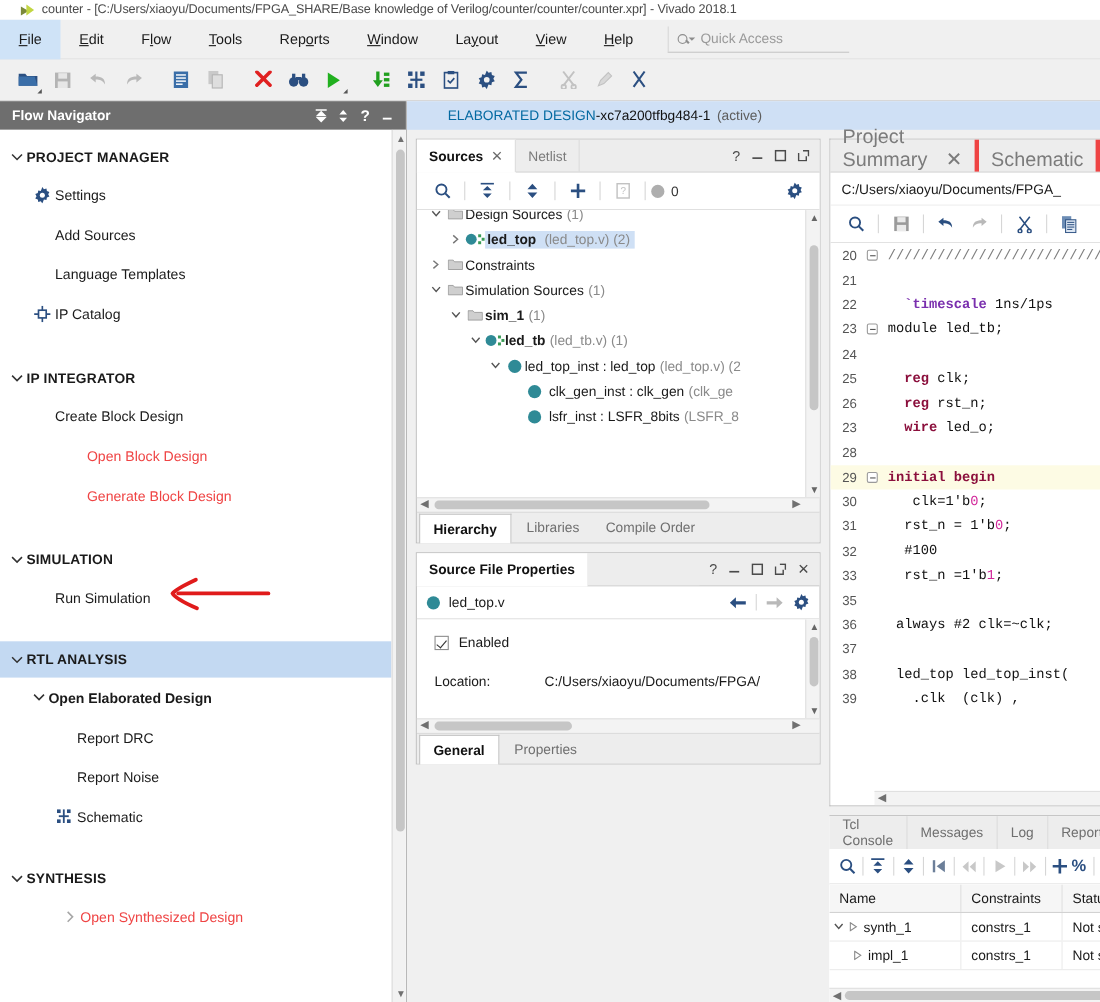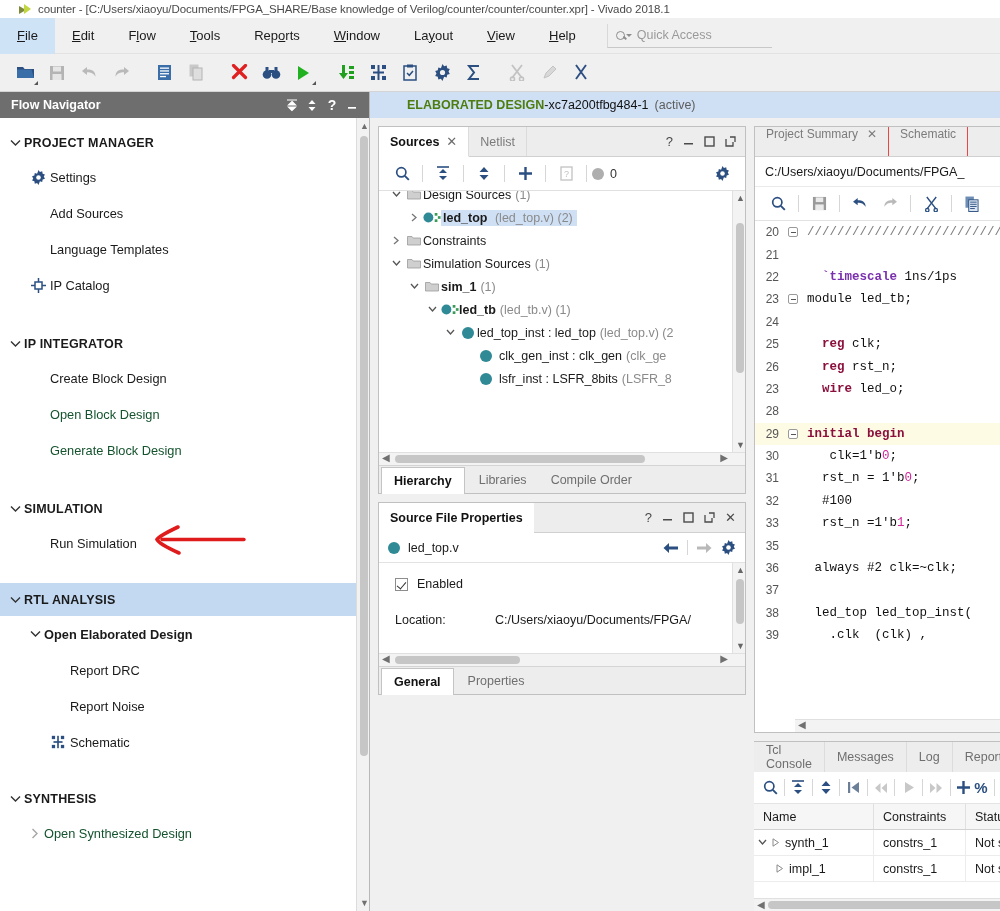--- a/index.html
+++ b/index.html
@@ -88,36 +88,36 @@
     height: 33px; display: flex; align-items: center; font-size: 12.5px; font-weight: bold;
     color: #1a1a1a; padding-left: 6px; letter-spacing: 0.2px;
   }
   .fn-group.sel { background: #c3d9f2; }
   .fn-row {
     height: 36px; display: flex; align-items: center; font-size: 12.8px; color: #1a1a1a;
     padding-left: 6px;
   }
   .fn-row.sub { padding-left: 26px; }
   .fn-row.sub2 { padding-left: 46px; }
-  .fn-row.dim { color: #14532d; }
+  .fn-row.dim { color: #ef4444; margin-left: 29px; }
   .fn-row.bold { font-weight: bold; }
   .chev { width: 18px; display: inline-flex; align-items: center; justify-content: center; flex: none; }
   .fn-ico { width: 24px; display: inline-flex; align-items: center; justify-content: center; flex: none; }
   .fn-lbl { white-space: nowrap; }
 
   
   .annot-arrow { position: absolute; left: 148px; top: 524px; pointer-events: none; z-index: 50; }
 
   
   .right { flex: 1; display: flex; flex-direction: column; min-width: 0; background: #f0f0f0; }
   .design-header {
     height: 26px; background: #cfe0f5; display: flex; align-items: center; padding-left: 12px;
     font-size: 12.5px; flex: none; gap: 0px;
   }
-  .dh-strong { font-weight: bold; color: #4d7c0f; padding-left: 25px; }
+  .dh-strong { font-weight: normal; color: #0369a1; padding-left: 25px; }
   .dh-dash { color: #111; }
   .dh-part { color: #111; }
   .dh-active { color: #5d5d5d; margin-left: 6px; }
 
   .mid { flex: 1; display: flex; min-height: 0; padding: 8px 0 0 8px; gap: 8px; }
   .col-left { width: 368px; flex: none; display: flex; flex-direction: column; gap: 8px; min-height: 0; }
   .col-right { flex: 1; display: flex; flex-direction: column; min-width: 0; }
 
   .panel { background: #ffffff; border: 1px solid #c0c0c0; display: flex; flex-direction: column; min-height: 0; }
   .panel-tabs {
@@ -178,21 +178,21 @@
   .chkbox::after {
     content: ""; position: absolute; left: 3px; top: 1px; width: 4px; height: 8px;
     border-right: 1.8px solid #333; border-bottom: 1.8px solid #333; transform: rotate(40deg);
   }
   .loc-row { display: flex; font-size: 12.5px; }
   .loc-k { width: 100px; color: #1a1a1a; }
   .loc-v { color: #1a1a1a; white-space: nowrap; }
 
   
   .editor-tabs { height: 30px; background: #ededed; display: flex; align-items: stretch; flex: none; border-bottom: 1px solid #d0d0d0;}
-  .etab { display: flex; align-items: flex-start; gap: 9px; padding: 0 11px; font-size: 12px; color: #7b7b7b; border-right: 1px solid #ef4444;}
+  .etab { display: flex; align-items: flex-end; gap: 9px; padding: 0 11px; font-size: 18px; color: #7b7b7b; border-right: 4px solid #ef4444;}
   .path-bar { height: 30px; background: #fff; display: flex; align-items: center; padding-left: 10px; font-size: 12.5px; border-bottom: 1px solid #eaeaea; flex: none; white-space: nowrap;}
   .edit-toolbar { height: 34px; background: #fff; display: flex; align-items: center; padding-left: 8px; border-bottom: 1px solid #e2e2e2; flex: none;}
   .code-area { flex: 1; background: #fff; overflow: hidden; position: relative; display: flex; }
   .code-wrap { flex: 1; overflow: hidden; position: relative;}
   .cline { height: 22.4px; display: flex; align-items: center; font-family: "Liberation Mono", monospace; font-size: 12.5px; white-space: pre;}
   .cline.hl { background: #fdfbe4; }
   .gut { width: 30px; text-align: right; padding-right: 6px; color: #555; font-family: "Liberation Sans", sans-serif; font-size: 12px; flex: none;}
   .fold { width: 16px; display: flex; align-items: center; justify-content: center; flex: none; position: relative;}
   .fold .box { width: 10px; height: 10px; border: 1px solid #9a9a9a; border-radius: 2px; position: relative; background: #fff;}
   .fold .box::after { content:""; position:absolute; left:1.5px; top:4px; width:5px; height:1px; background:#555;}

